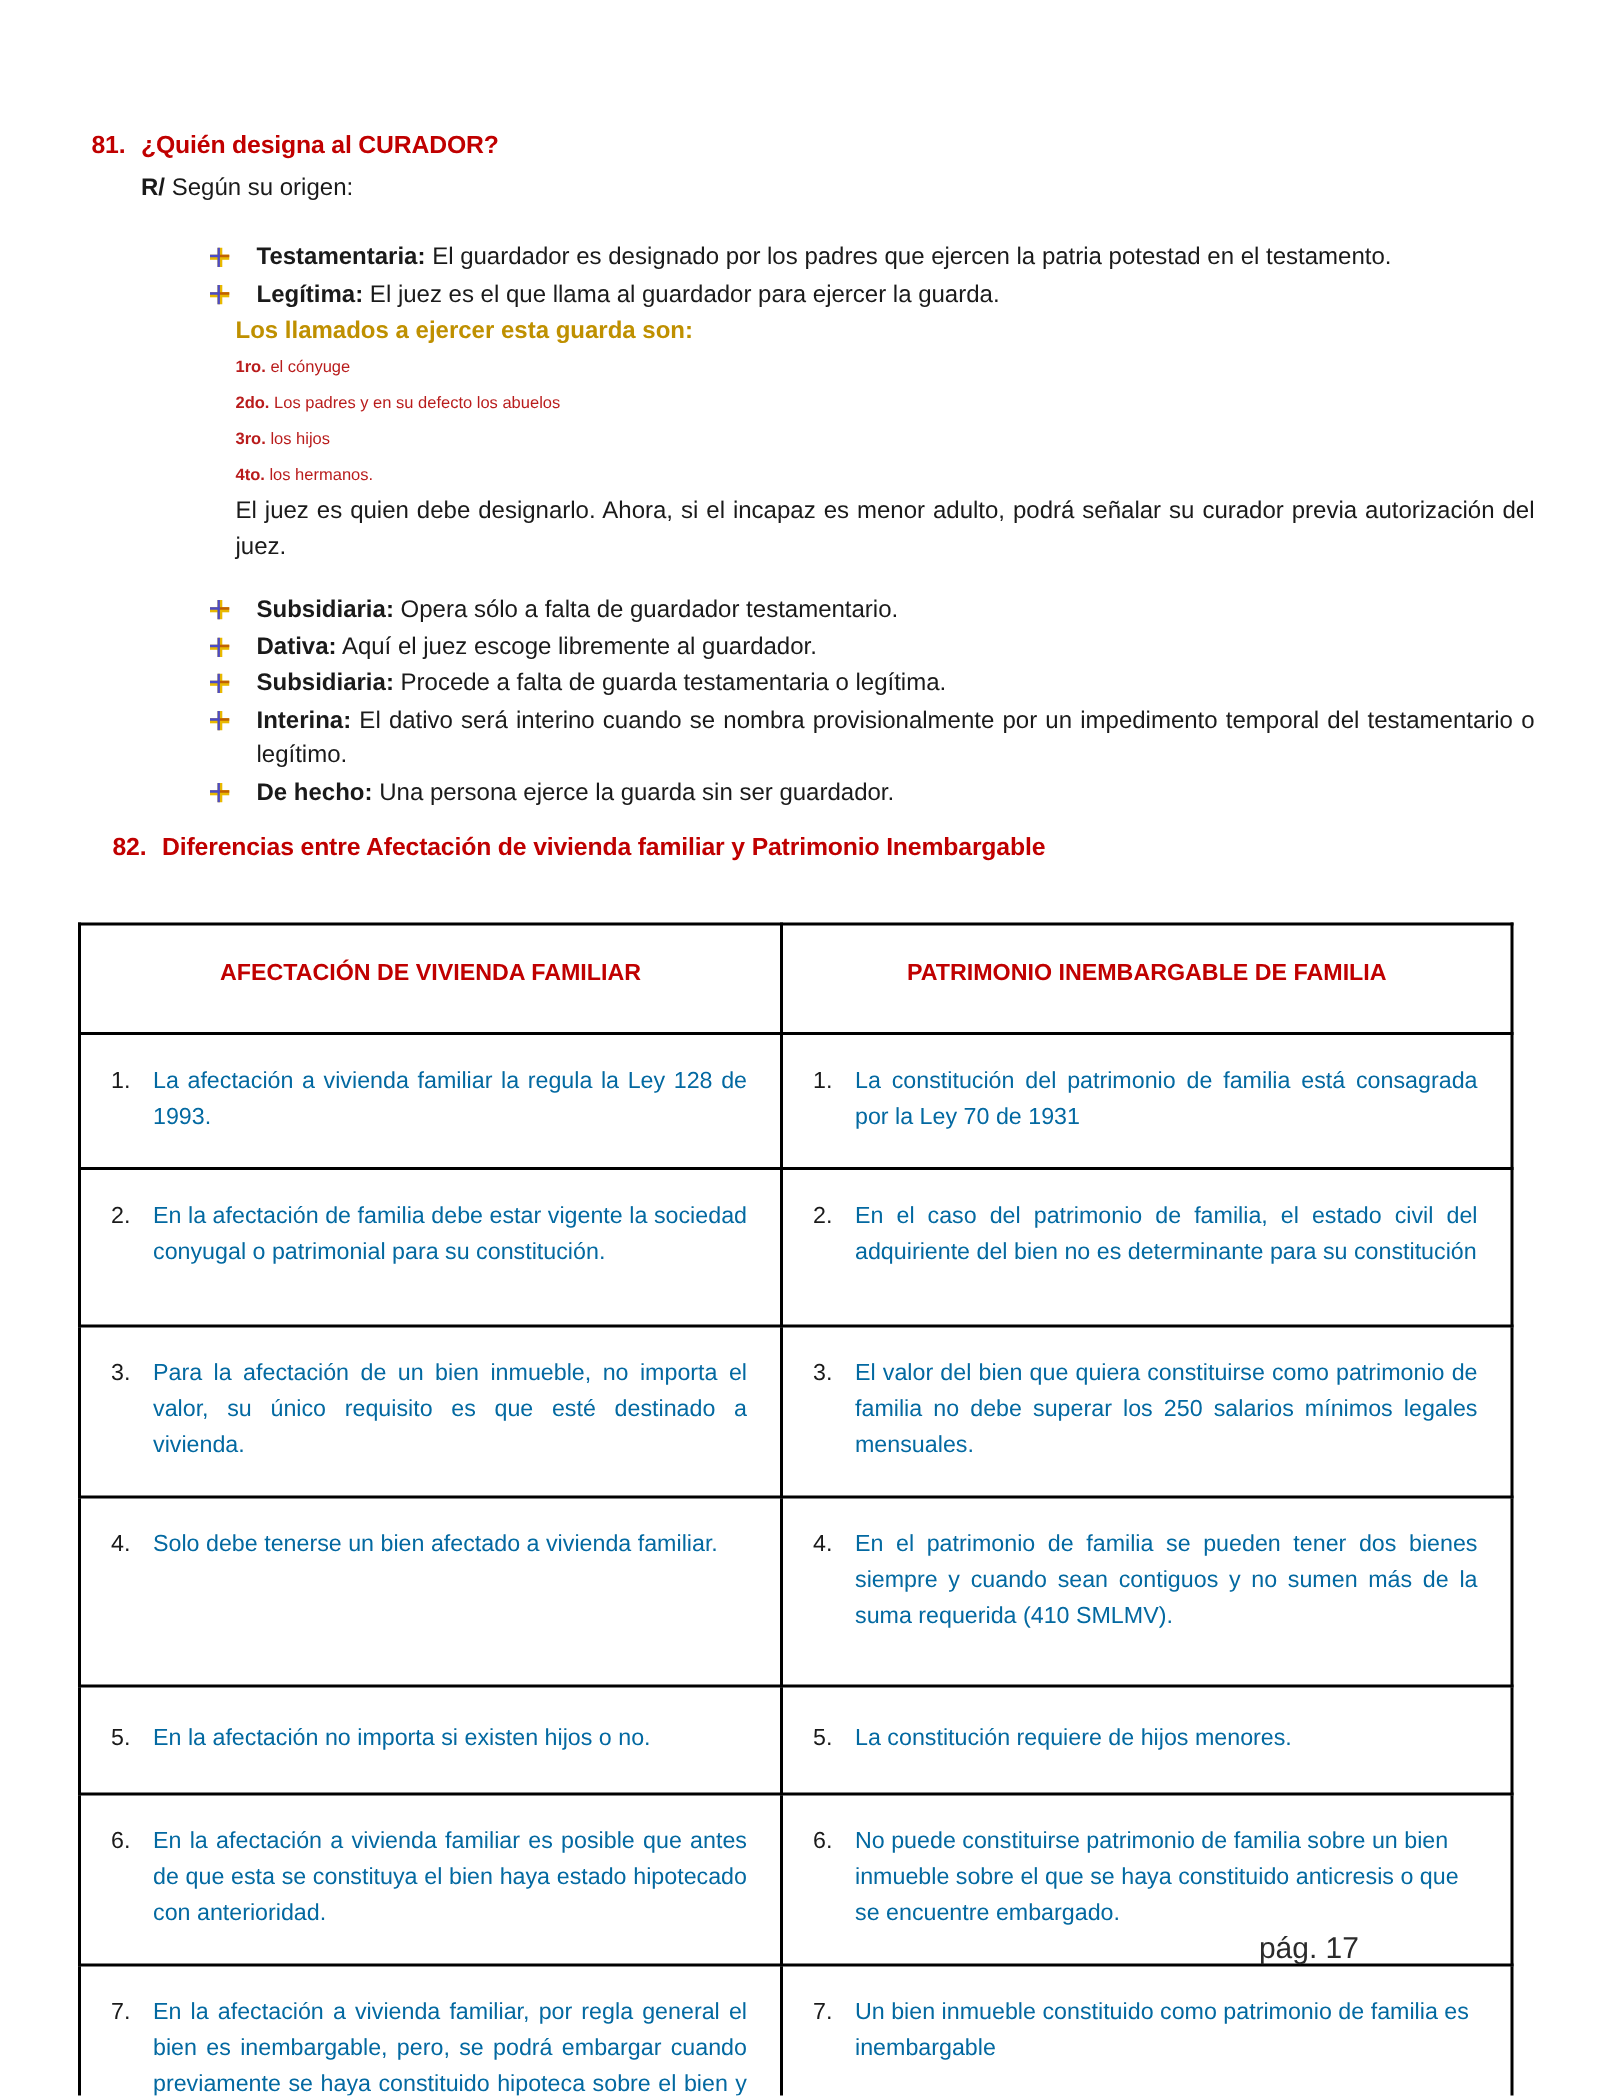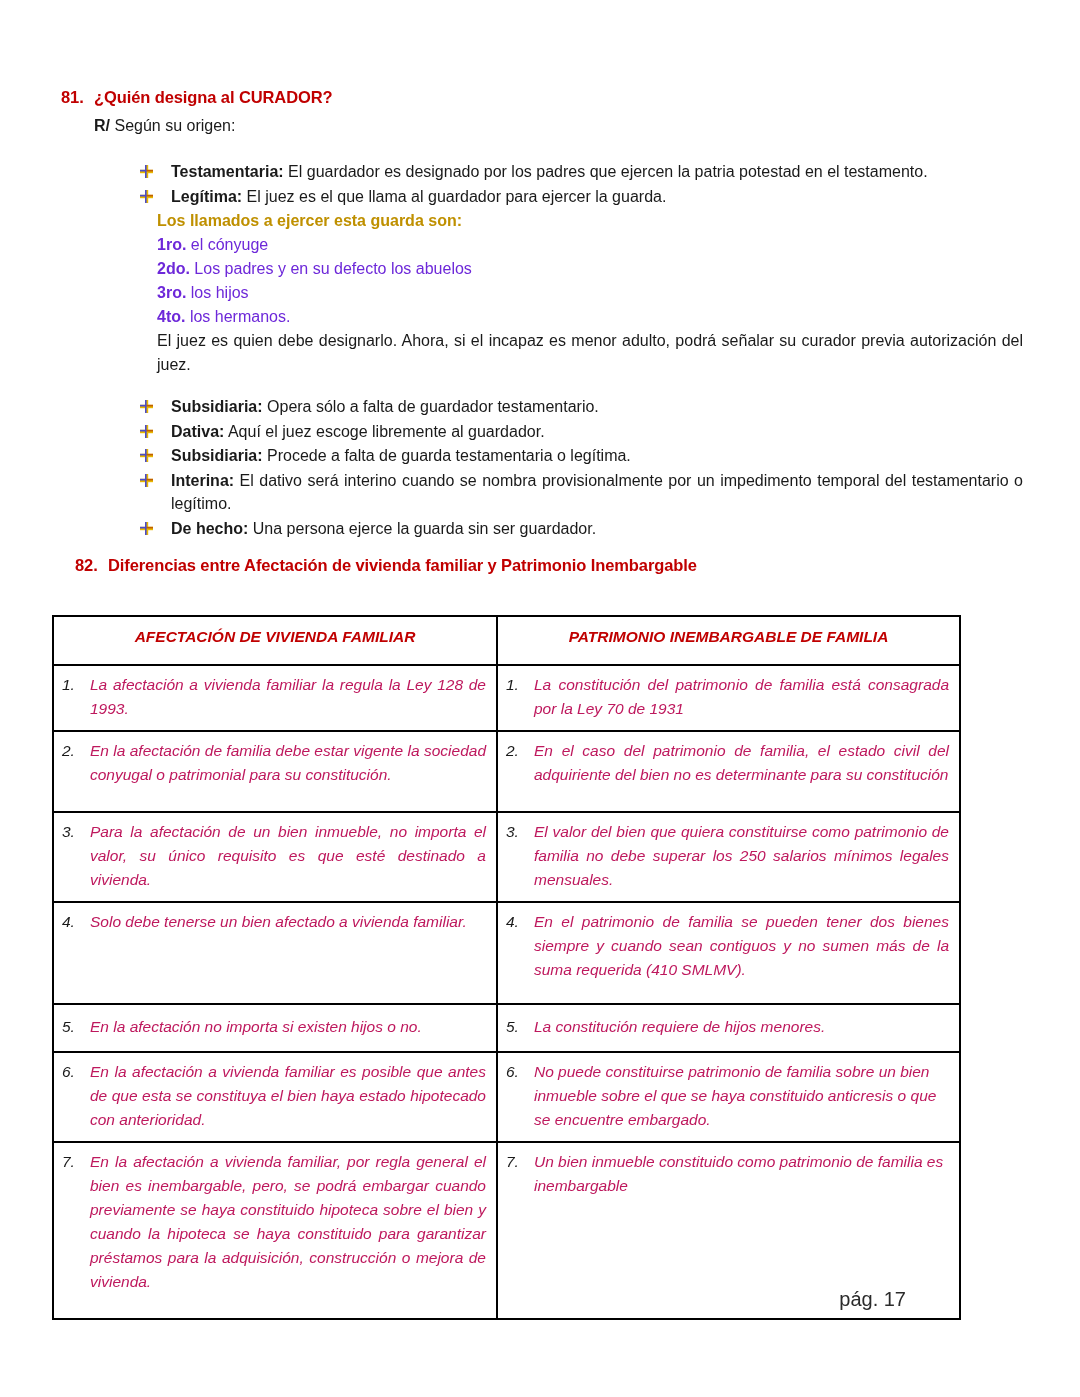--- a/index.html
+++ b/index.html
@@ -85,23 +85,23 @@
     margin-top: 1px;
     margin-bottom: 18px;
   }
   .gold-head {
     color: #BF9000;
     font-weight: bold;
     font-size: 16px;
     line-height: 24px;
   }
   .ord-line {
-    font-size: 16px;
+    font-size: 11px;
     line-height: 24px;
-    color: #6d28d9;
+    color: #b91c1c;
   }
   .ord-line b { font-weight: bold; }
   .sub-para {
     font-size: 16px;
     line-height: 24px;
     text-align: justify;
     text-justify: inter-word;
     color: #1a1a1a;
     width: 866px;
   }
@@ -111,22 +111,21 @@
     position: absolute;
     left: 52px;
     top: 615px;
     width: 905px;
     border-collapse: collapse;
     table-layout: fixed;
   }
   .cmp-table td {
     border: 2.5px solid #000000;
     vertical-align: top;
-    padding: 0;
-    font-style: italic;
+    padding: 12px;
   }
   .cmp-table td.col-left  { width: 442px; }
   .cmp-table td.col-right { width: 461px; }
 
   .th-cell {
     text-align: center;
     color: #C00000;
     font-weight: bold;
     font-size: 15.5px;
     padding: 11px 6px 0 6px;
@@ -143,21 +142,21 @@
     flex: 0 0 auto;
     width: 28px;
     font-size: 15.5px;
     line-height: 24px;
     color: #1a1a1a;
   }
   .cell-text {
     flex: 1 1 auto;
     font-size: 15.5px;
     line-height: 24px;
-    color: #be185d;
+    color: #0369a1;
     text-align: justify;
     text-justify: inter-word;
   }
   .cell-text.no-justify { text-align: left; }
 
   .row-1 .cell-inner { min-height: 55px; }
   .row-2 .cell-inner { min-height: 79px; }
   .row-3 .cell-inner { min-height: 79px; }
   .row-4 .cell-inner { min-height: 100px; }
   .row-5 .cell-inner { min-height: 33px; padding-top: 10px; padding-bottom: 12px;}

